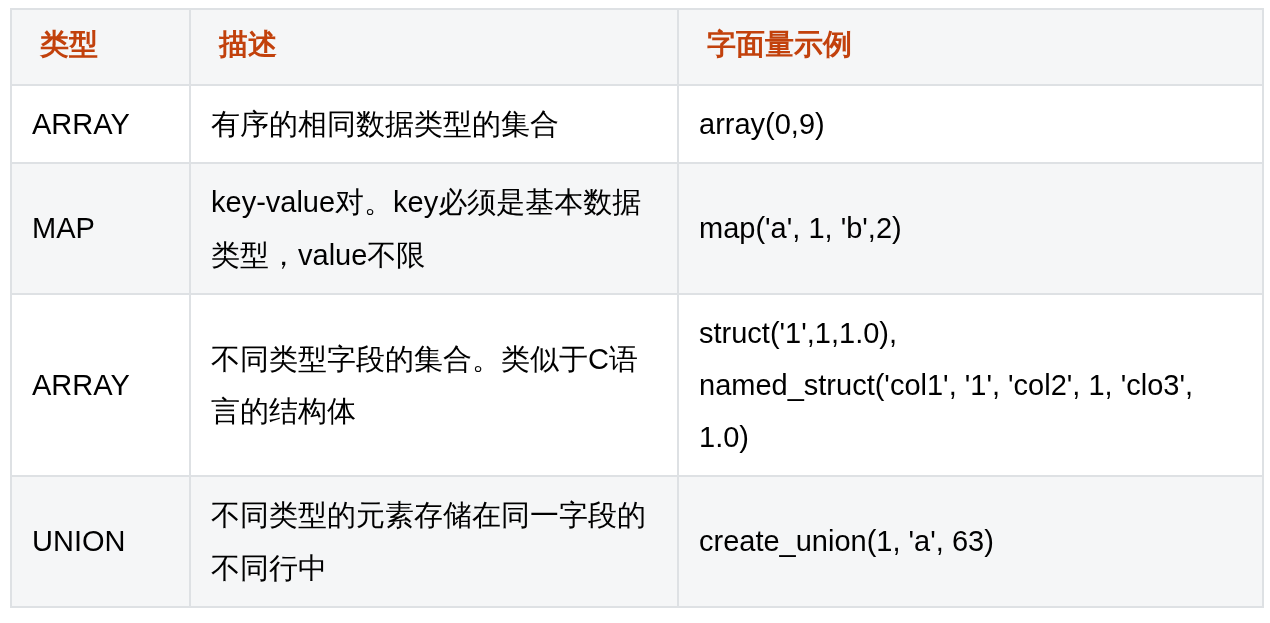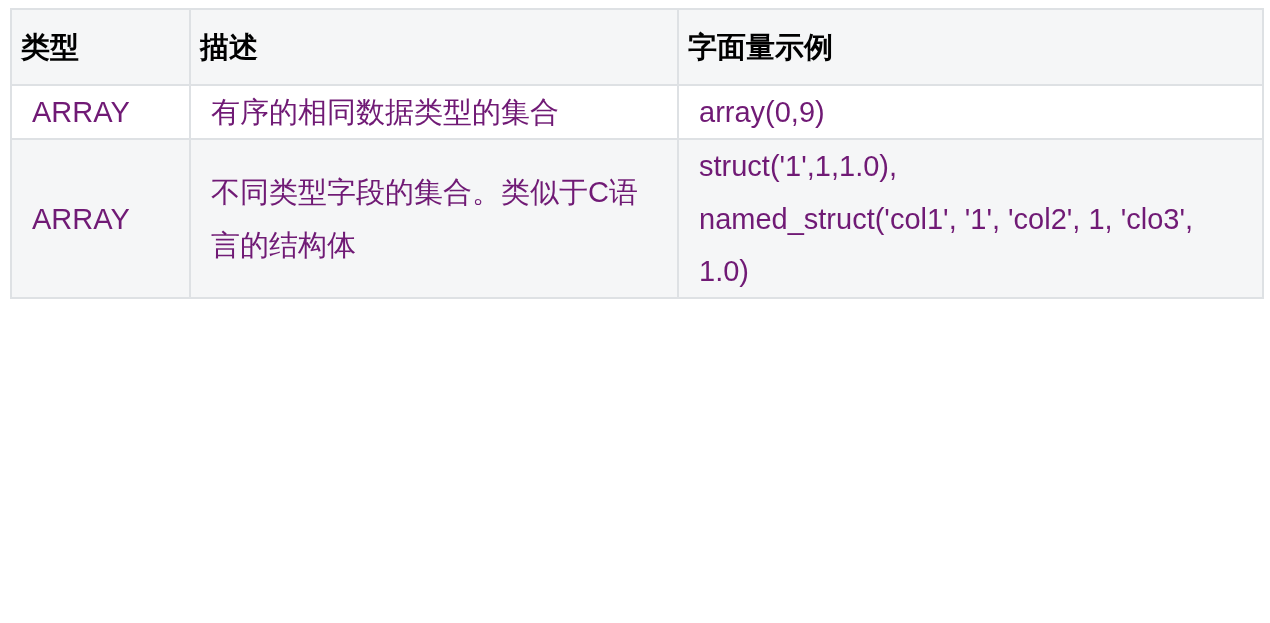--- a/index.html
+++ b/index.html
@@ -28,28 +28,29 @@
   table.types-table td {
     border: 2px solid #dee1e4;
     font-size: 29px;
     line-height: 1.8;
     text-align: left;
     vertical-align: middle;
     box-sizing: border-box;
     word-wrap: break-word;
   }
   table.types-table th {
-    padding: 11px 9px;
+    padding: 11px 28px;
     font-weight: bold;
-    color: #000000;
+    color: #c2410c;
     background: #f5f6f7;
+    font-family: Liberation Mono, monospace;
   }
   table.types-table td {
-    padding: 0 20px;
-    color: #701a75;
+    padding: 12px 20px;
+    color: #000000;
     background: #ffffff;
   }
   table.types-table tbody tr:nth-child(even) td {
     background: #f5f6f7;
   }
   td.literal-cell {
     white-space: pre-wrap;
   }
 </style>
 </head>
@@ -69,20 +70,30 @@
         <th>字面量示例</th>
       </tr>
     </thead>
     <tbody>
       <tr>
         <td>ARRAY</td>
         <td>有序的相同数据类型的集合</td>
         <td class="literal-cell">array(0,9)</td>
       </tr>
       <tr>
+        <td>MAP</td>
+        <td>key-value对。key必须是基本数据类型，value不限</td>
+        <td class="literal-cell">map('a', 1, 'b',2)</td>
+      </tr>
+      <tr>
         <td>ARRAY</td>
         <td>不同类型字段的集合。类似于C语言的结构体</td>
         <td class="literal-cell">struct('1',1,1.0),
 named_struct('col1', '1', 'col2', 1, 'clo3', 1.0)</td>
+      </tr>
+      <tr>
+        <td>UNION</td>
+        <td>不同类型的元素存储在同一字段的不同行中</td>
+        <td class="literal-cell">create_union(1, 'a', 63)</td>
       </tr>
     </tbody>
   </table>
 </div>
 
 </body></html>

